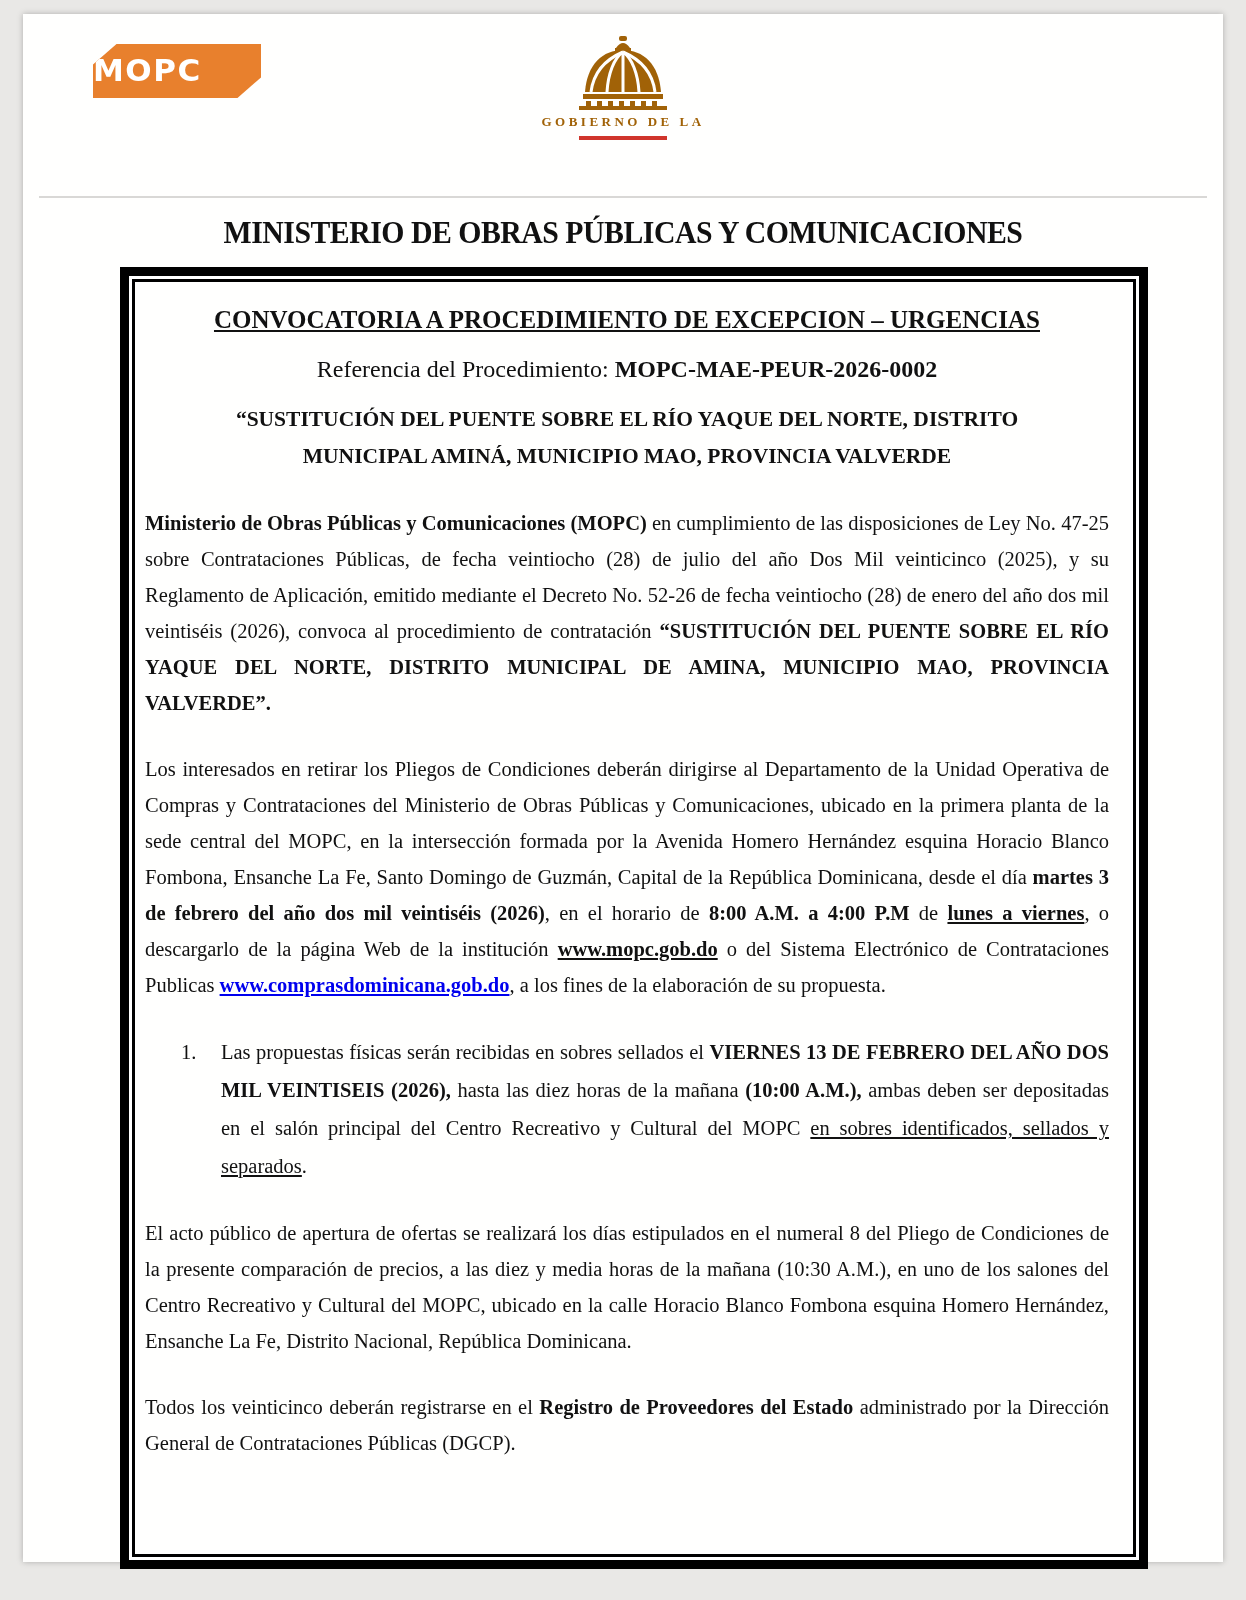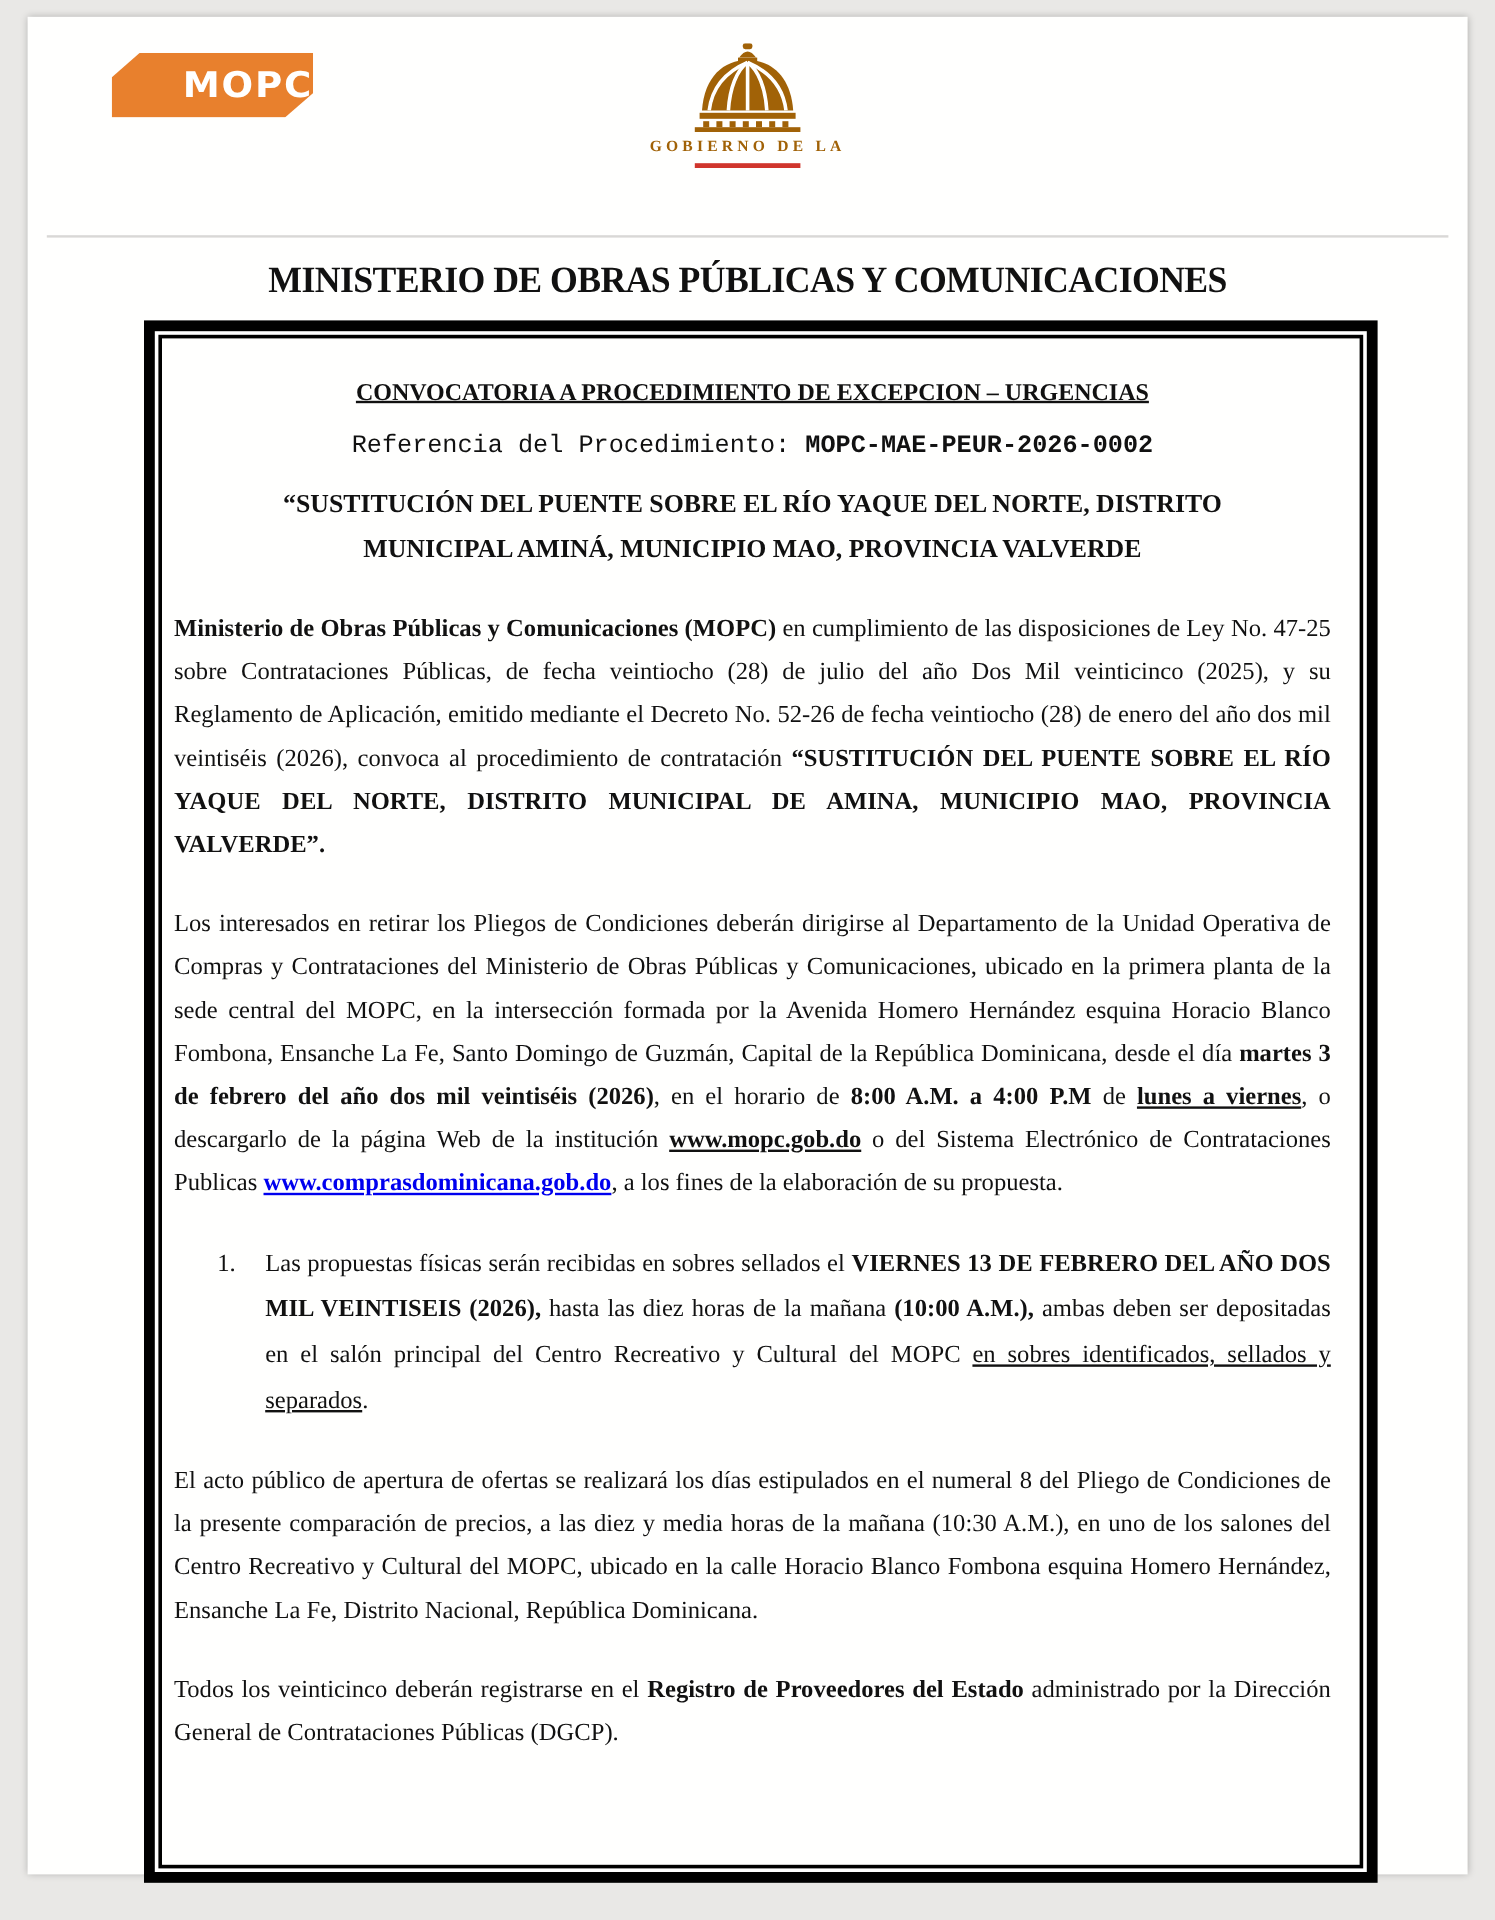--- a/index.html
+++ b/index.html
@@ -18,21 +18,21 @@
     position:relative;
     box-sizing:border-box;
     padding-top:22px;
   }
   
   .header{position:relative;height:148px;}
   .mopc-logo{
     position:absolute;left:70px;top:8px;
     width:168px;height:54px;
     clip-path:polygon(0 38%,14% 0,100% 0,100% 62%,86% 100%,0 100%);
-    display:flex;align-items:center;justify-content:flex-end;
+    display:flex;align-items:center;justify-content:flex-start;
   }
   .mopc-text{
     font-family:"DejaVu Sans", sans-serif;
     font-weight:800;font-size:31px;color:#fff;
     letter-spacing:1.5px;transform:scaleY(.95);
   }
   .emblem{width:420px;margin:0 auto;text-align:center;line-height:1;}
   .emblem svg{display:block;margin:0 auto;}
   .emblem-line1{
     font-size:13px;font-weight:600;letter-spacing:3.5px;margin-top:5px;
@@ -52,24 +52,24 @@
   .doc-box{
     margin:28px 87px 0 109px;
     border:3px solid #000;
     box-shadow:0 0 0 3px #fff,0 0 0 12px #000;
     box-sizing:border-box;
     height:1278px;
     padding:14px 24px 0 10px;
     overflow:hidden;
   }
   .box-heading{
-    text-align:center;font-weight:700;font-size:20px;
-    text-decoration:underline;margin:20px 0 0;
+    text-align:center;font-weight:700;font-size:25px;
+    text-decoration:underline;margin:10px 0 0;
   }
-  .box-ref{text-align:center;font-size:21px;margin:22px 0 0;font-family:Liberation Mono, monospace;}
+  .box-ref{text-align:center;font-size:24px;margin:22px 0 0;}
   .box-subject{
     text-align:center;font-weight:700;font-size:21.5px;
     line-height:37px;margin:18px 30px 0;
   }
   .para{
     font-size:20.5px;line-height:36px;text-align:justify;
     margin:30px 0 0;
   }
   .list-item{display:flex;margin:30px 0 0 36px;font-size:20.5px;line-height:38px;}
   .list-item .marker{flex:none;width:40px;}

